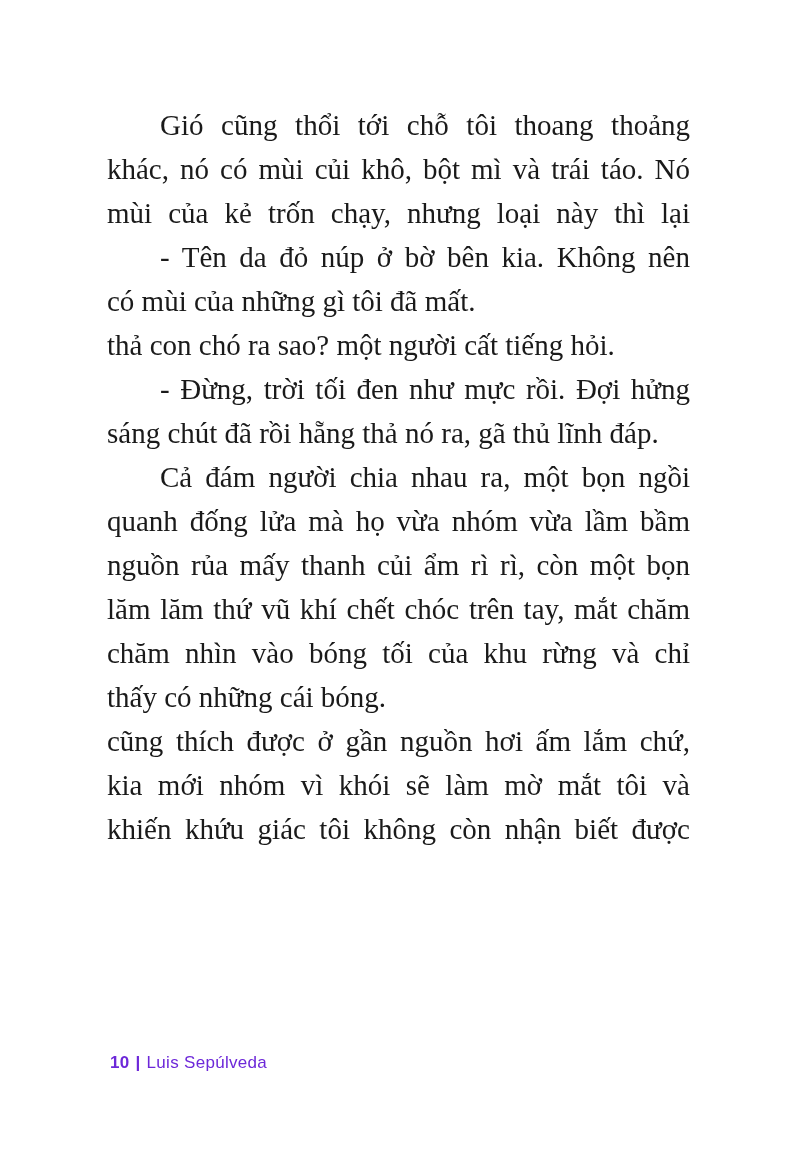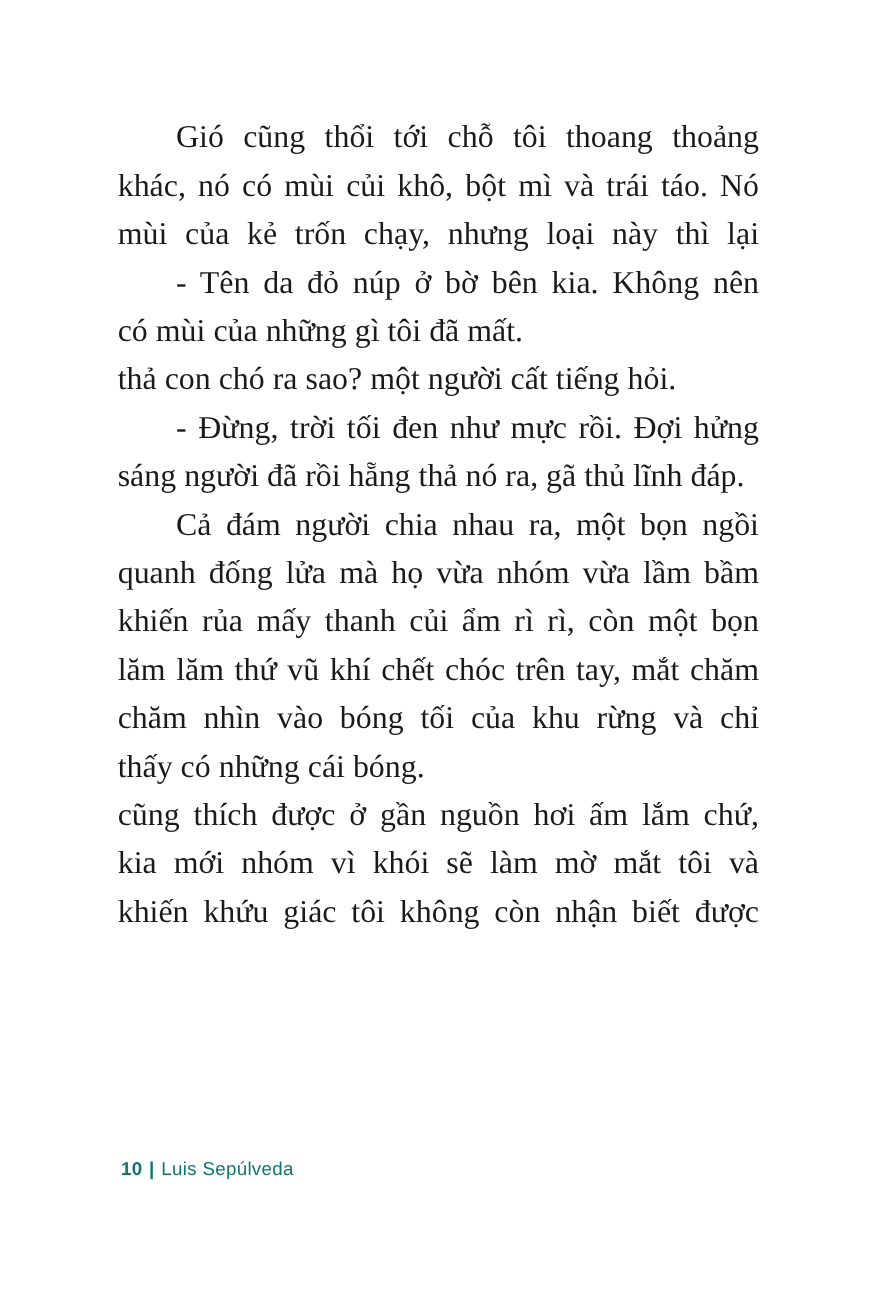--- a/index.html
+++ b/index.html
@@ -9,41 +9,41 @@
     position: absolute; left: 107px; top: 103px; width: 583px;
     font-family: "Liberation Serif", "DejaVu Serif", serif;
     font-size: 29px; line-height: 44px; color: #1a1a1a;
   }
   .line { display: block; height: 44px; white-space: nowrap; text-align: justify; text-align-last: justify; }
   .line.indent { padding-left: 53px; }
   .line.last { text-align-last: left; }
   .footer {
     position: absolute; left: 110px; top: 1053px;
     font-family: "Liberation Sans", "DejaVu Sans", sans-serif;
-    font-size: 17px; color: #0f766e; letter-spacing: 0.3px;
+    font-size: 17px; color: #6d28d9; letter-spacing: 0.3px;
   }
   .footer .num { font-weight: bold; }
   .footer .sep { font-weight: bold; margin: 0 6px; }
 </style>
 </head>
 <body>
 
 <div class="page">
   <div class="text-block">
     <span class="line indent">Gió cũng thổi tới chỗ tôi thoang thoảng</span>
     <span class="line">khác, nó có mùi củi khô, bột mì và trái táo. Nó</span>
     <span class="line">mùi của kẻ trốn chạy, nhưng loại này thì lại</span>
     <span class="line indent">- Tên da đỏ núp ở bờ bên kia. Không nên</span>
     <span class="line last">có mùi của những gì tôi đã mất.</span>
     <span class="line last">thả con chó ra sao? một người cất tiếng hỏi.</span>
     <span class="line indent">- Đừng, trời tối đen như mực rồi. Đợi hửng</span>
-    <span class="line last">sáng người đã rồi hẵng thả nó ra, gã thủ lĩnh đáp.</span>
+    <span class="line last">sáng chút đã rồi hẵng thả nó ra, gã thủ lĩnh đáp.</span>
     <span class="line indent">Cả đám người chia nhau ra, một bọn ngồi</span>
     <span class="line">quanh đống lửa mà họ vừa nhóm vừa lầm bầm</span>
-    <span class="line">khiến rủa mấy thanh củi ẩm rì rì, còn một bọn</span>
+    <span class="line">nguồn rủa mấy thanh củi ẩm rì rì, còn một bọn</span>
     <span class="line">lăm lăm thứ vũ khí chết chóc trên tay, mắt chăm</span>
     <span class="line">chăm nhìn vào bóng tối của khu rừng và chỉ</span>
     <span class="line last">thấy có những cái bóng.</span>
     <span class="line">cũng thích được ở gần nguồn hơi ấm lắm chứ,</span>
     <span class="line">kia mới nhóm vì khói sẽ làm mờ mắt tôi và</span>
     <span class="line">khiến khứu giác tôi không còn nhận biết được</span>
   </div>
 
   <div class="footer">
     <span class="num">10</span><span class="sep">|</span><span>Luis Sepúlveda</span>

